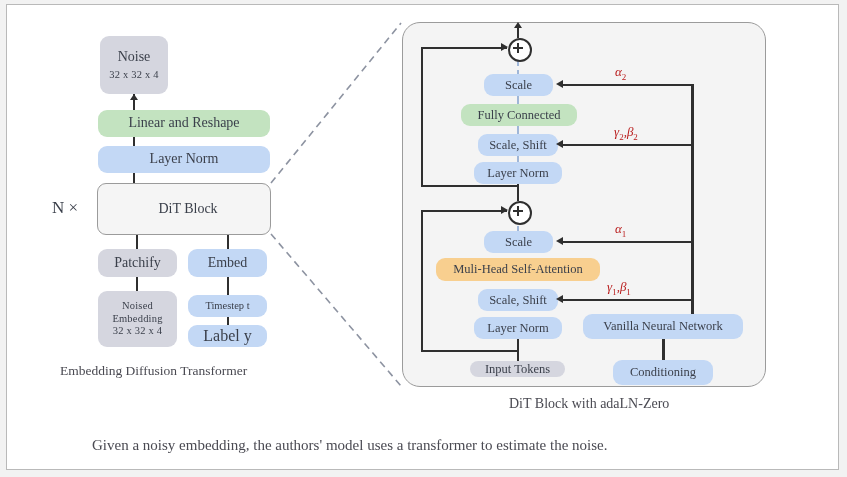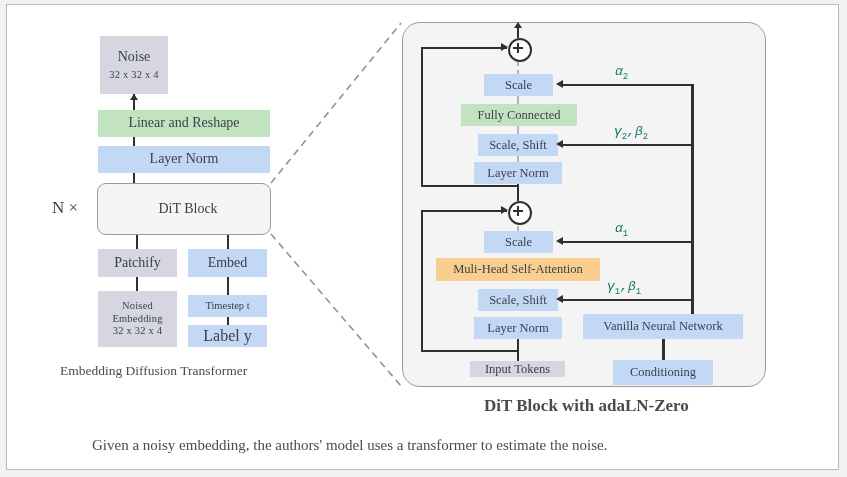--- a/index.html
+++ b/index.html
@@ -30,21 +30,21 @@
   
   .node {
     position: absolute;
     box-sizing: border-box;
     display: flex;
     flex-direction: column;
     align-items: center;
     justify-content: center;
     text-align: center;
     color: #3a3f4a;
-    border-radius: 0;
+    border-radius: 9px;
     line-height: 1.18;
   }
   .n-grey  { background: #d5d6df; }
   .n-blue  { background: #c3d8f5; }
   .n-green { background: #c3e3c0; }
   .n-orange{ background: #f8cf8f; }
   .n-shell {
     background: #f5f5f5;
     border: 1px solid #9b9b9b;
     border-radius: 9px;
@@ -119,42 +119,42 @@
     width: 847px; height: 477px;
     pointer-events: none;
   }
   
   .lbl {
     position: absolute;
     color: #3a3f4a;
     white-space: nowrap;
   }
   .greek {
-    font-family: Liberation Mono, monospace;
+    font-family: Liberation Serif, serif;
     font-style: italic;
     font-size: 13px;
-    color: #0f766e;
+    color: #b91c1c;
   }
   .greek sub {
     font-size: 9px;
     font-style: normal;
   }
   #nx-label {
     position: absolute;
     left: 52px; top: 198px;
     font-size: 17px;
     color: #3a3f4a;
   }
   .caption {
     position: absolute;
     color: #4a4a52;
     white-space: nowrap;
   }
   #caption-left  { left: 60px;  top: 363px; font-size: 13.5px; }
-  #caption-right { left: 484px; top: 396px; font-size: 17px; font-weight: bold; }
+  #caption-right { left: 509px; top: 396px; font-size: 14px; }
   #caption-bottom{ left: 92px;  top: 437px; font-size: 15px; }
 </style>
 </head>
 <body>
 
 <div id="figure">
   <div id="frame"></div>
 
   <svg id="zoom-lines">
     <line x1="271" y1="183" x2="401" y2="23" stroke="#8d93a1" stroke-width="1.6" stroke-dasharray="7,5"></line>

